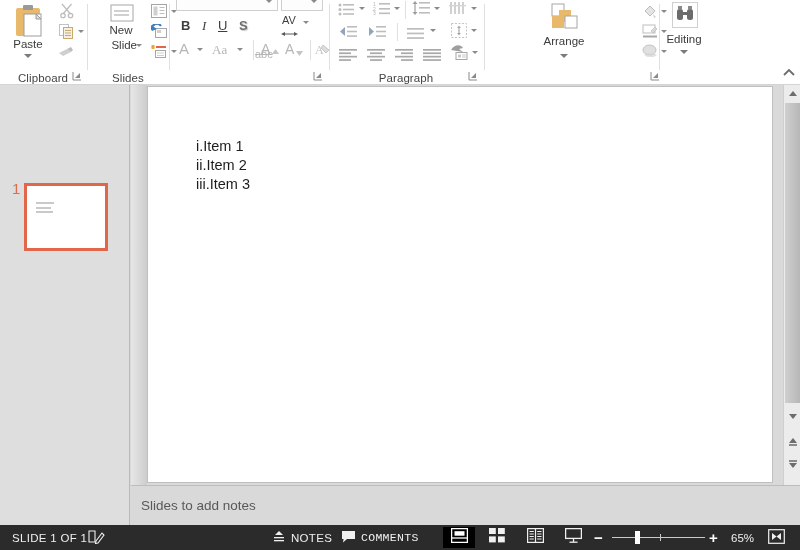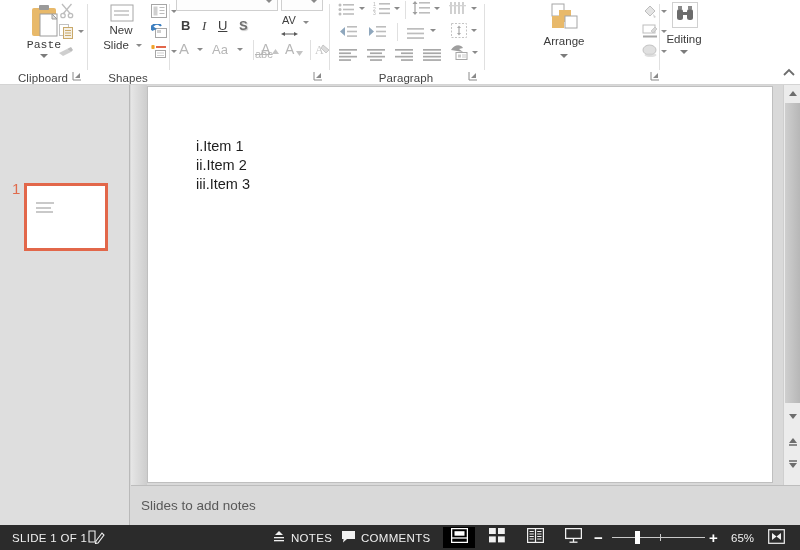--- a/index.html
+++ b/index.html
@@ -169,21 +169,21 @@
 </head>
 <body>
 
 <div id="app">
 
   <div class="ribbon">
     <div class="ribbon-groups">
 
       <div class="rgroup" style="left:0; width:86px;">
 
-        <div class="btn" style="left:20px; top:2px; width:48px; height:62px;font-family:Liberation Mono, monospace;">
+        <div class="btn" style="left:4px; top:2px; width:48px; height:62px;">
           <span class="glyph" style="left:9px; top:2px;">
             <svg width="32" height="34" viewBox="0 0 32 34">
               <rect x="3" y="4" width="24" height="28" rx="2" fill="#e8b96a"></rect>
               <rect x="10" y="1" width="10" height="5" rx="1" fill="#9a9a9a"></rect>
               <rect x="11" y="10" width="17" height="22" fill="#ffffff" stroke="#9c9c9c" stroke-width="1"></rect>
               <path d="M23 10 L28 15 L23 15 Z" fill="#dedede" stroke="#9c9c9c" stroke-width="1"></path>
             </svg>
           </span>
           <span class="btn-label" style="top:36px;">Paste</span>
           <span class="caret-dn" style="position:absolute; left:20px; top:52px;"></span>
@@ -235,21 +235,21 @@
       <div class="rgroup" style="left:89px; width:78px;">
         <div class="btn" style="left:6px; top:2px; width:52px; height:62px;">
           <span class="glyph" style="left:14px; top:0px;">
             <svg width="26" height="22" viewBox="0 0 26 22">
               <rect x="2" y="3" width="22" height="16" fill="#ffffff" stroke="#a6a6a6"></rect>
               <rect x="5" y="8" width="15" height="2" fill="#d0d0d0"></rect>
               <rect x="5" y="12" width="15" height="2" fill="#d0d0d0"></rect>
             </svg>
           </span>
           <span class="btn-label" style="top:22px;">New</span>
-          <span class="btn-label" style="top:37px; padding-right:10px;">Slide</span>
+          <span class="btn-label" style="top:37px; padding-right:10px;text-align:right;">Slide</span>
           <span class="caret-sm" style="position:absolute; left:41px; top:42px;"></span>
         </div>
 
         <div class="btn" style="left:60px; top:2px; width:30px; height:19px;">
           <span class="glyph" style="left:2px; top:2px;">
             <svg width="16" height="14" viewBox="0 0 16 14">
               <rect x="0.5" y="0.5" width="15" height="13" fill="#ffffff" stroke="#a6a6a6"></rect>
               <rect x="2.5" y="2.5" width="4" height="9" fill="#cfcfcf"></rect>
               <line x1="8.5" y1="3.5" x2="13.5" y2="3.5" stroke="#bdbdbd"></line>
               <line x1="8.5" y1="6.5" x2="13.5" y2="6.5" stroke="#bdbdbd"></line>
@@ -276,21 +276,21 @@
               <path d="M2 1 L2 5 M0 3 L4 3 M0.7 1.2 L3.3 4.8 M3.3 1.2 L0.7 4.8" stroke="#f0a32a" stroke-width="1.1"></path>
               <rect x="5" y="2" width="10" height="2" fill="#e2674a"></rect>
               <rect x="4.5" y="6.5" width="10" height="7" fill="#ffffff" stroke="#a6a6a6"></rect>
               <line x1="6" y1="9" x2="13" y2="9" stroke="#cfcfcf"></line>
               <line x1="6" y1="11.5" x2="13" y2="11.5" stroke="#cfcfcf"></line>
             </svg>
           </span>
           <span class="caret-sm" style="position:absolute; left:22px; top:8px;"></span>
         </div>
 
-        <div class="rgroup-label">Shapes</div>
+        <div class="rgroup-label">Slides</div>
       </div>
       <div class="rgroup-sep" style="left:169px;"></div>
 
       <div class="rgroup" style="left:171px; width:155px;">
 
         <div class="combo" style="left:5px; top:-8px; width:102px; height:19px;">
           <span class="caret-sm"></span>
         </div>
 
         <div class="combo" style="left:110px; top:-8px; width:42px; height:19px;">
@@ -321,21 +321,21 @@
               <path d="M17 4 L13 2 L13 6 Z" fill="#5a5a5a"></path>
             </svg>
           </span>
           <span class="caret-sm" style="position:absolute; left:22px; top:7px;"></span>
         </div>
 
         <div class="btn" style="left:5px; top:40px; width:30px; height:20px;">
           <span class="glyph glyph-dim" style="left:3px; top:0px; font-size:15px;">A</span>
           <span class="caret-sm" style="position:absolute; left:21px; top:8px;"></span>
         </div>
-        <div class="btn" style="left:39px; top:40px; width:36px; height:20px;">
+        <div class="btn" style="left:39px; top:40px; width:36px; height:20px;font-family:Liberation Serif, serif;">
           <span class="glyph glyph-dim" style="left:2px; top:2px; font-size:13px;">Aa</span>
           <span class="caret-sm" style="position:absolute; left:27px; top:8px;"></span>
         </div>
         <div class="rgroup-sep" style="left:82px; top:40px; height:20px;"></div>
         <div class="btn" style="left:88px; top:40px; width:24px; height:20px;">
           <span class="glyph glyph-dim" style="left:2px; top:1px; font-size:14px;">A</span>
           <span class="glyph" style="left:13px; top:2px;">
             <svg width="7" height="7" viewBox="0 0 7 7">
                 <path d="M3.5 0 L7 5 L0 5 Z" fill="#c4c4c4"></path>
               </svg>
@@ -675,21 +675,21 @@
       <span style="margin-right:5px;">
         <svg width="14" height="13" viewBox="0 0 14 13">
           <path d="M7 1 L11 5 L3 5 Z" fill="#f0f0f0"></path>
           <rect x="2" y="7" width="10" height="1.3" fill="#f0f0f0"></rect>
           <rect x="2" y="10" width="10" height="1.3" fill="#f0f0f0"></rect>
         </svg>
       </span>
       <span>NOTES</span>
     </div>
 
-    <div class="sb-item" style="left:341px;">
+    <div class="sb-item" style="left:341px;font-family:Liberation Mono, monospace;">
       <span style="margin-right:5px;">
         <svg width="15" height="13" viewBox="0 0 15 13">
           <path d="M1 1 L14 1 L14 9 L6 9 L2 12.5 L2.6 9 L1 9 Z" fill="#f0f0f0"></path>
         </svg>
       </span>
       <span>COMMENTS</span>
     </div>
 
     <div class="view-btn active" style="left:443px;">
       <span>

